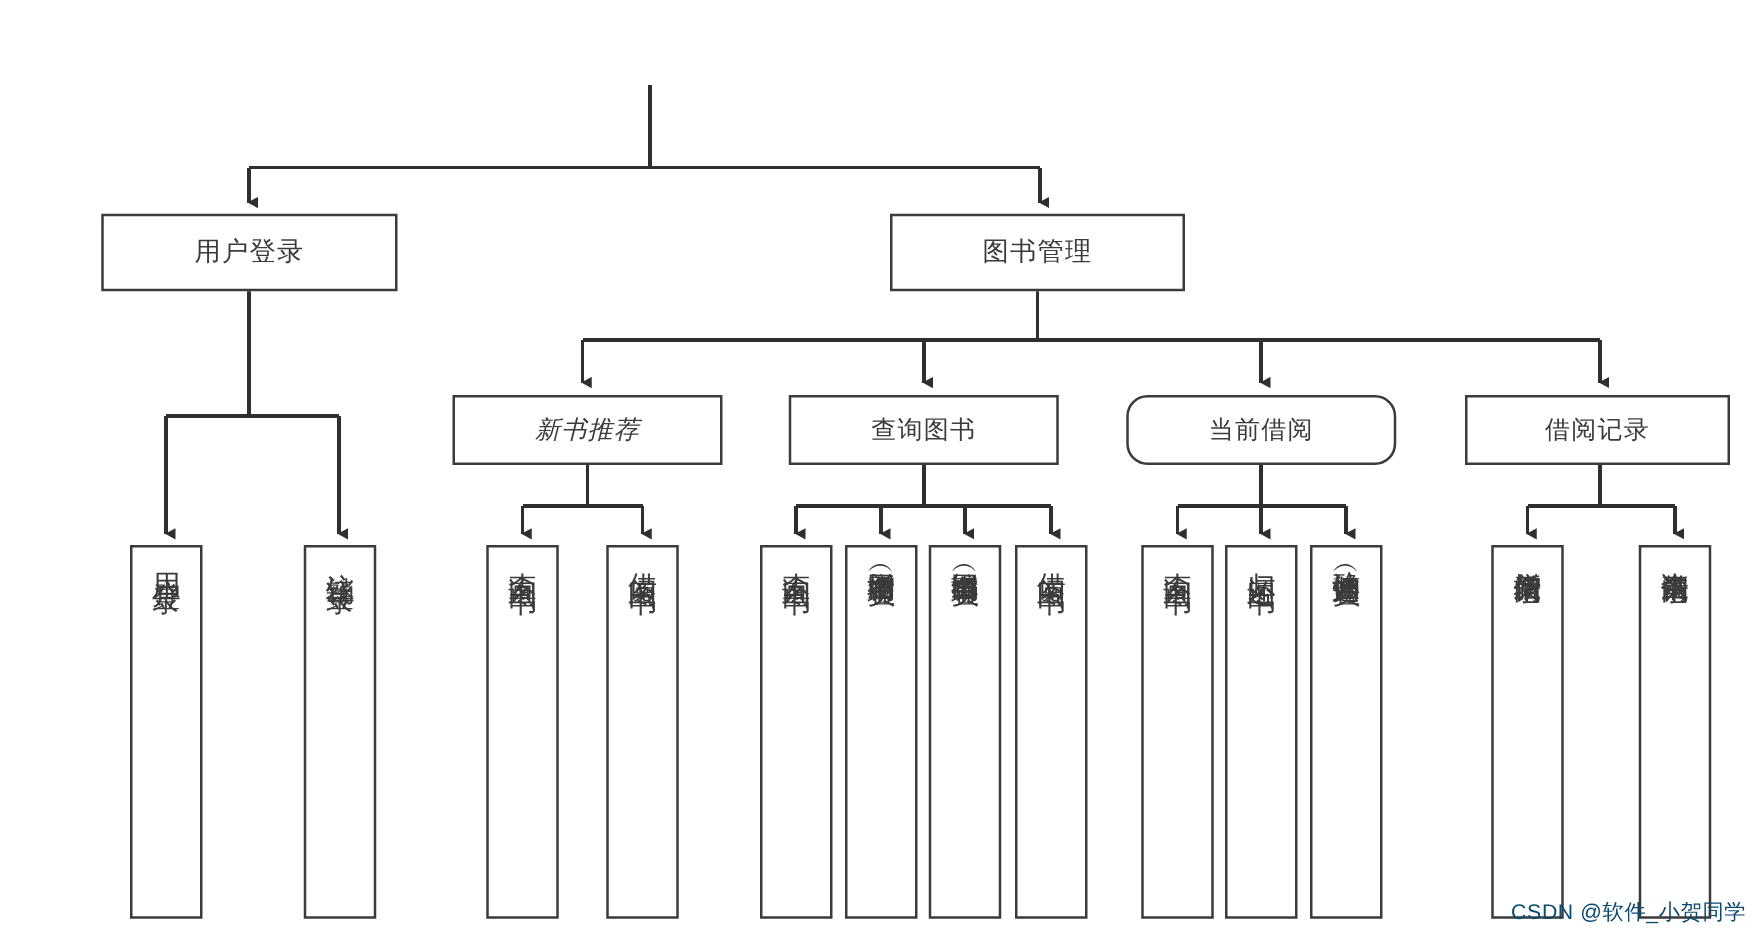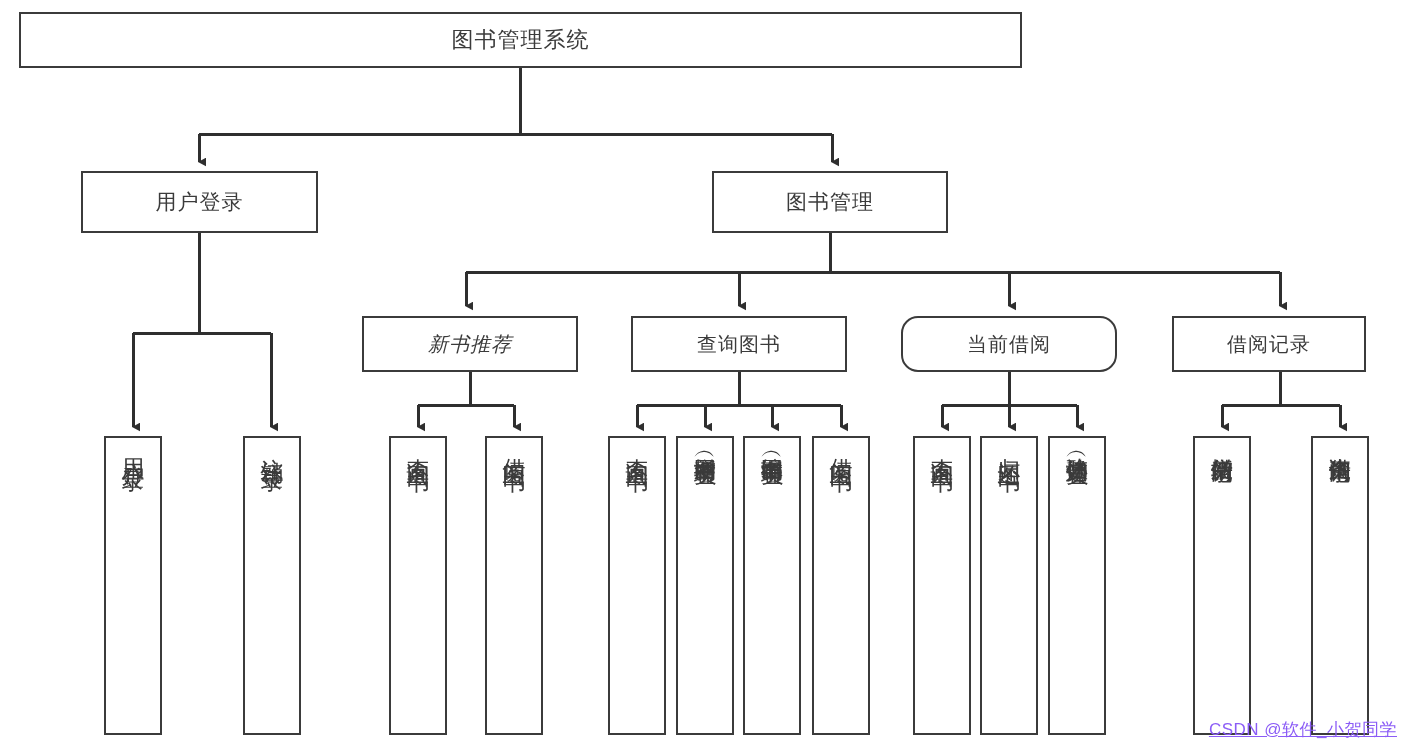--- a/index.html
+++ b/index.html
@@ -57,24 +57,23 @@
   }
   .node.leaf.tall-text .lbl {
     font-size: 22px;
     letter-spacing: 1px;
   }
   .watermark {
     position: absolute;
     right: 8px;
     bottom: 6px;
     font-size: 17px;
-    color: #8b5cf6;
+    color: #0c4a6e;
     letter-spacing: 0.5px;
     white-space: nowrap;
-    text-decoration: underline;
   }
 </style>
 </head>
 <body>
 
 <div id="canvas">
 
   <svg class="links" viewBox="0 0 1405 747">
     <defs>
       <marker id="arrow" markerWidth="10" markerHeight="10" refX="4.5" refY="7.4" orient="auto" markerUnits="userSpaceOnUse">
@@ -119,41 +118,38 @@
       <path d="M1077,405 L1077,427" marker-end="url(#arrow)"></path>
 
       <path d="M1280,372 L1280,405"></path>
       <path d="M1222,405 L1340,405"></path>
       <path d="M1222,405 L1222,427" marker-end="url(#arrow)"></path>
       <path d="M1340,405 L1340,427" marker-end="url(#arrow)"></path>
 
     </g>
   </svg>
 
-  <div class="node root" style="left:19px; top:12px; width:1003px; height:56px;">
-    <span class="lbl">图书管理系统</span>
-  </div>
 
   <div class="node lvl1" style="left:81px; top:171px; width:237px; height:62px;">
     <span class="lbl">用户登录</span>
   </div>
   <div class="node lvl1" style="left:712px; top:171px; width:236px; height:62px;">
     <span class="lbl">图书管理</span>
   </div>
 
   <div class="node lvl2" style="left:362px; top:316px; width:216px; height:56px;font-style:italic;">
     <span class="lbl">新书推荐</span>
   </div>
   <div class="node lvl2" style="left:631px; top:316px; width:216px; height:56px;">
     <span class="lbl">查询图书</span>
   </div>
   <div class="node lvl2" style="left:901px; top:316px; width:216px; height:56px;border-radius:17px;">
     <span class="lbl">当前借阅</span>
   </div>
-  <div class="node lvl2" style="left:1172px; top:316px; width:194px; height:56px;">
+  <div class="node lvl2" style="left:1172px; top:316px; width:212px; height:56px;">
     <span class="lbl">借阅记录</span>
   </div>
 
   <div class="node leaf" style="left:104px; top:436px; width:58px; height:299px;">
     <span class="lbl">用户登录</span>
   </div>
   <div class="node leaf" style="left:243px; top:436px; width:58px; height:299px;">
     <span class="lbl">注销登录</span>
   </div>
 

